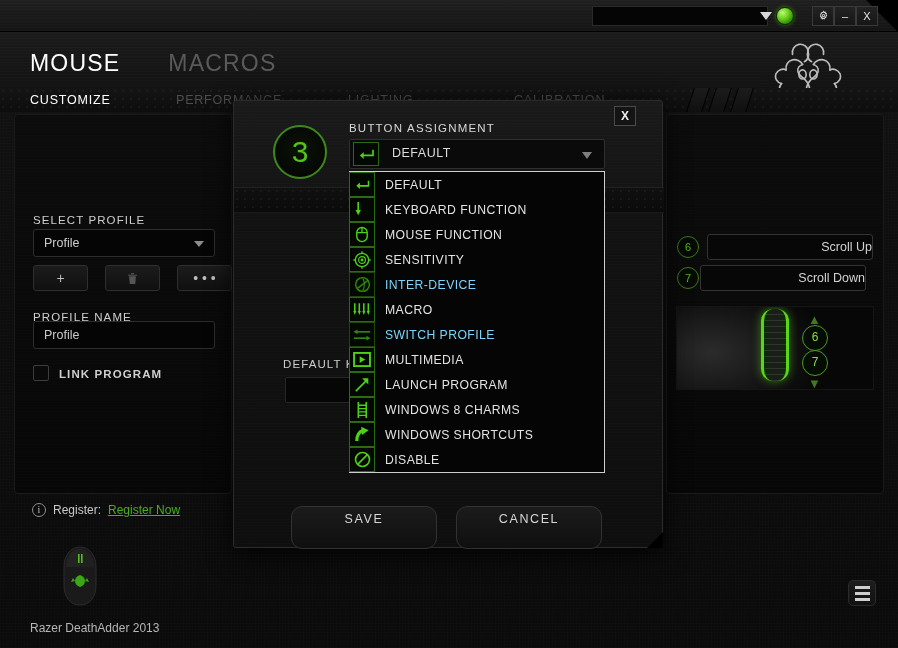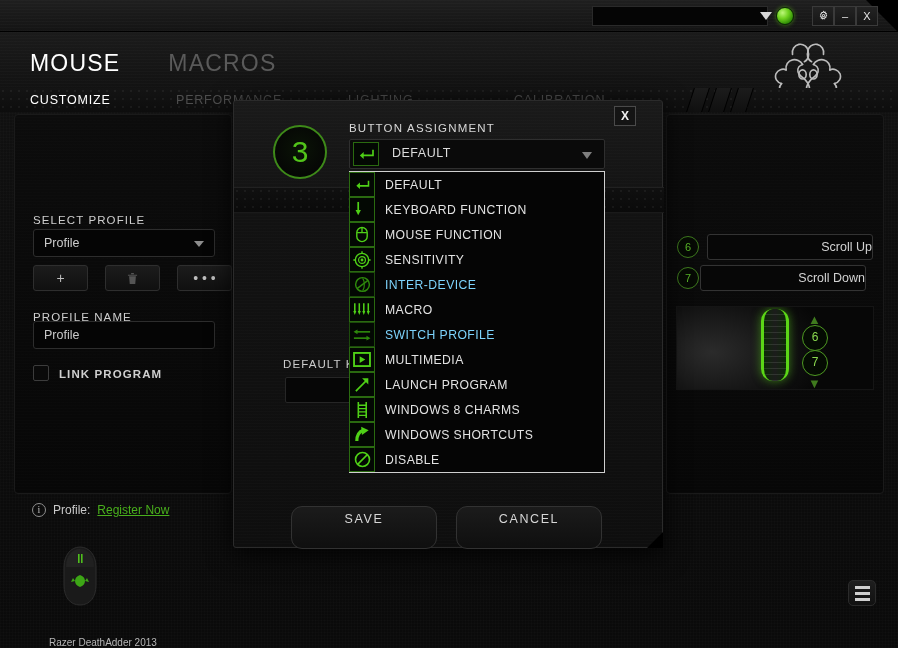--- a/index.html
+++ b/index.html
@@ -331,24 +331,23 @@
     font-family: "Liberation Serif", serif;
   }
 
   #device-thumb {
     position: absolute;
     left: 52px; top: 545px;
     width: 56px; height: 62px;
   }
   #device-name {
     position: absolute;
-    left: 30px; top: 637px;
+    left: 30px; top: 621px;
     color: #b6b6b6;
-    font-size: 10px;
-    margin-left: 19px;
+    font-size: 12px;
   }
 
   #hamburger {
     position: absolute;
     left: 848px; top: 580px;
     width: 28px; height: 26px;
     border-radius: 5px;
     background: linear-gradient(180deg,#1e1e1e,#111);
     border: 1px solid #2b2b2b;
     cursor: pointer;
@@ -624,21 +623,21 @@
   <div id="mouse-photo">
     <div id="scroll-wheel"></div>
     <div class="wheel-chev" style="left:131px; top:8px;">▲</div>
     <div class="wheel-num" style="left:125px; top:18px;">6</div>
     <div class="wheel-num" style="left:125px; top:43px;">7</div>
     <div class="wheel-chev" style="left:131px; top:72px;">▼</div>
   </div>
 
   <div id="warranty">
     <div id="info-circle">i</div>
-    <span id="warranty-label">Profile:</span>
+    <span id="warranty-label">Register:</span>
     <span id="warranty-link">Register Now</span>
   </div>
 
   <svg id="device-thumb" viewBox="0 0 56 62">
     <path d="M28 2c-9 0-16 8-16 20v18c0 12 6 20 16 20s16-8 16-20V22C44 10 37 2 28 2z" fill="#1a1a1a" stroke="#2c2c2c" stroke-width="1"></path>
     <path d="M14 22c0-11 6-18 14-18v18z" fill="#232323"></path>
     <path d="M42 22c0-11-6-18-14-18v18z" fill="#202020"></path>
     <rect x="26" y="9" width="1.6" height="9" fill="#4fbf1d"></rect>
     <rect x="29" y="9" width="1.6" height="9" fill="#4fbf1d"></rect>
     <g fill="#3fae16" opacity="0.95">

